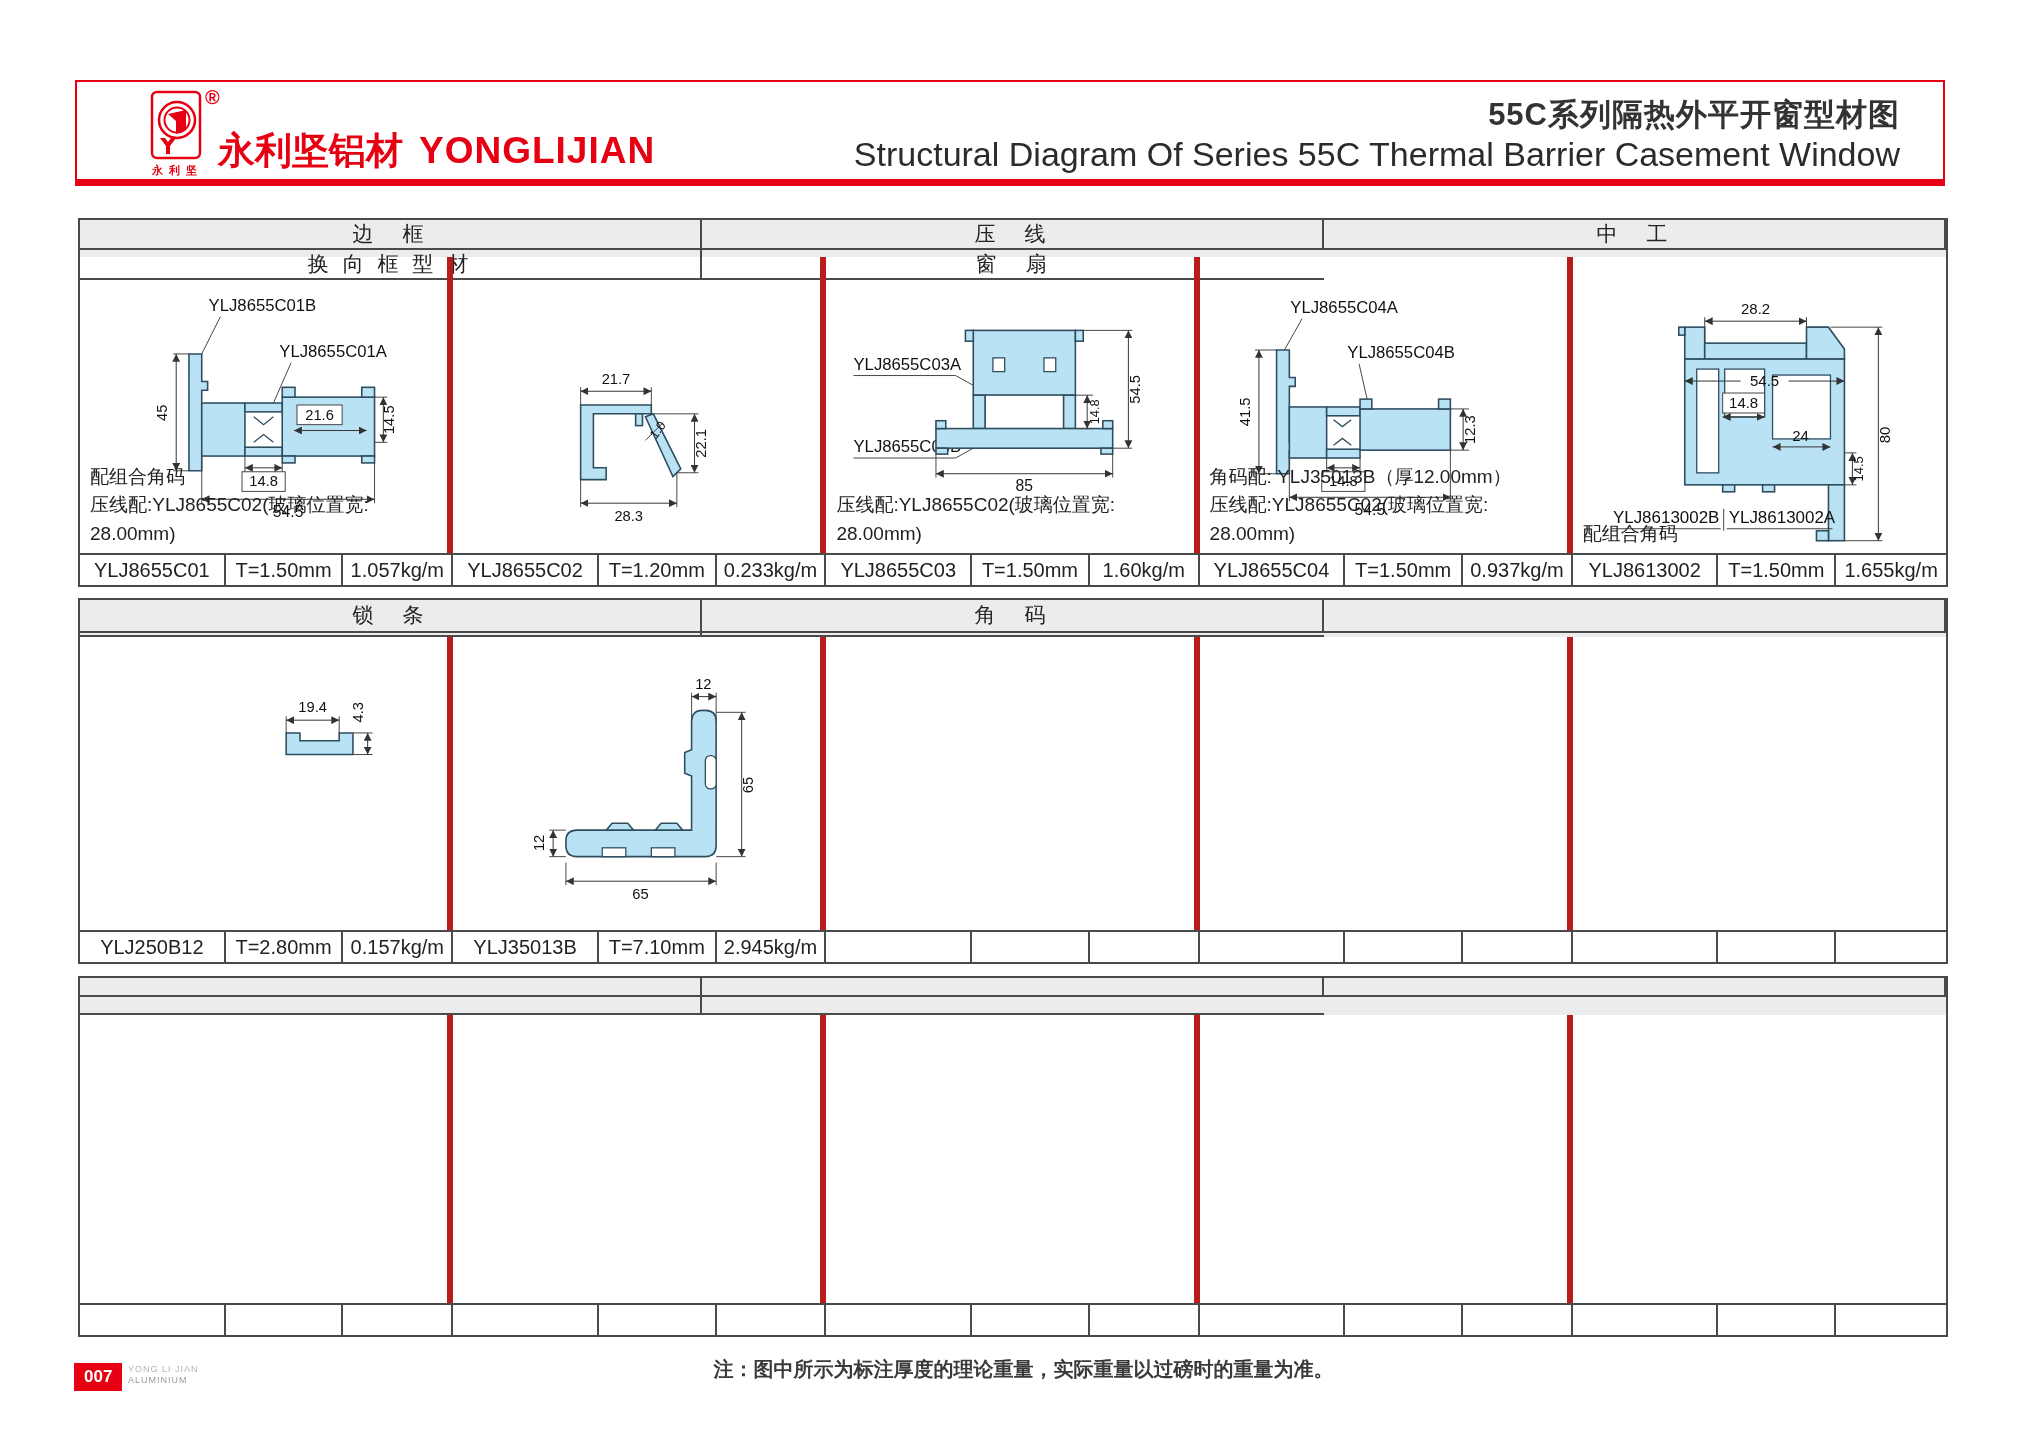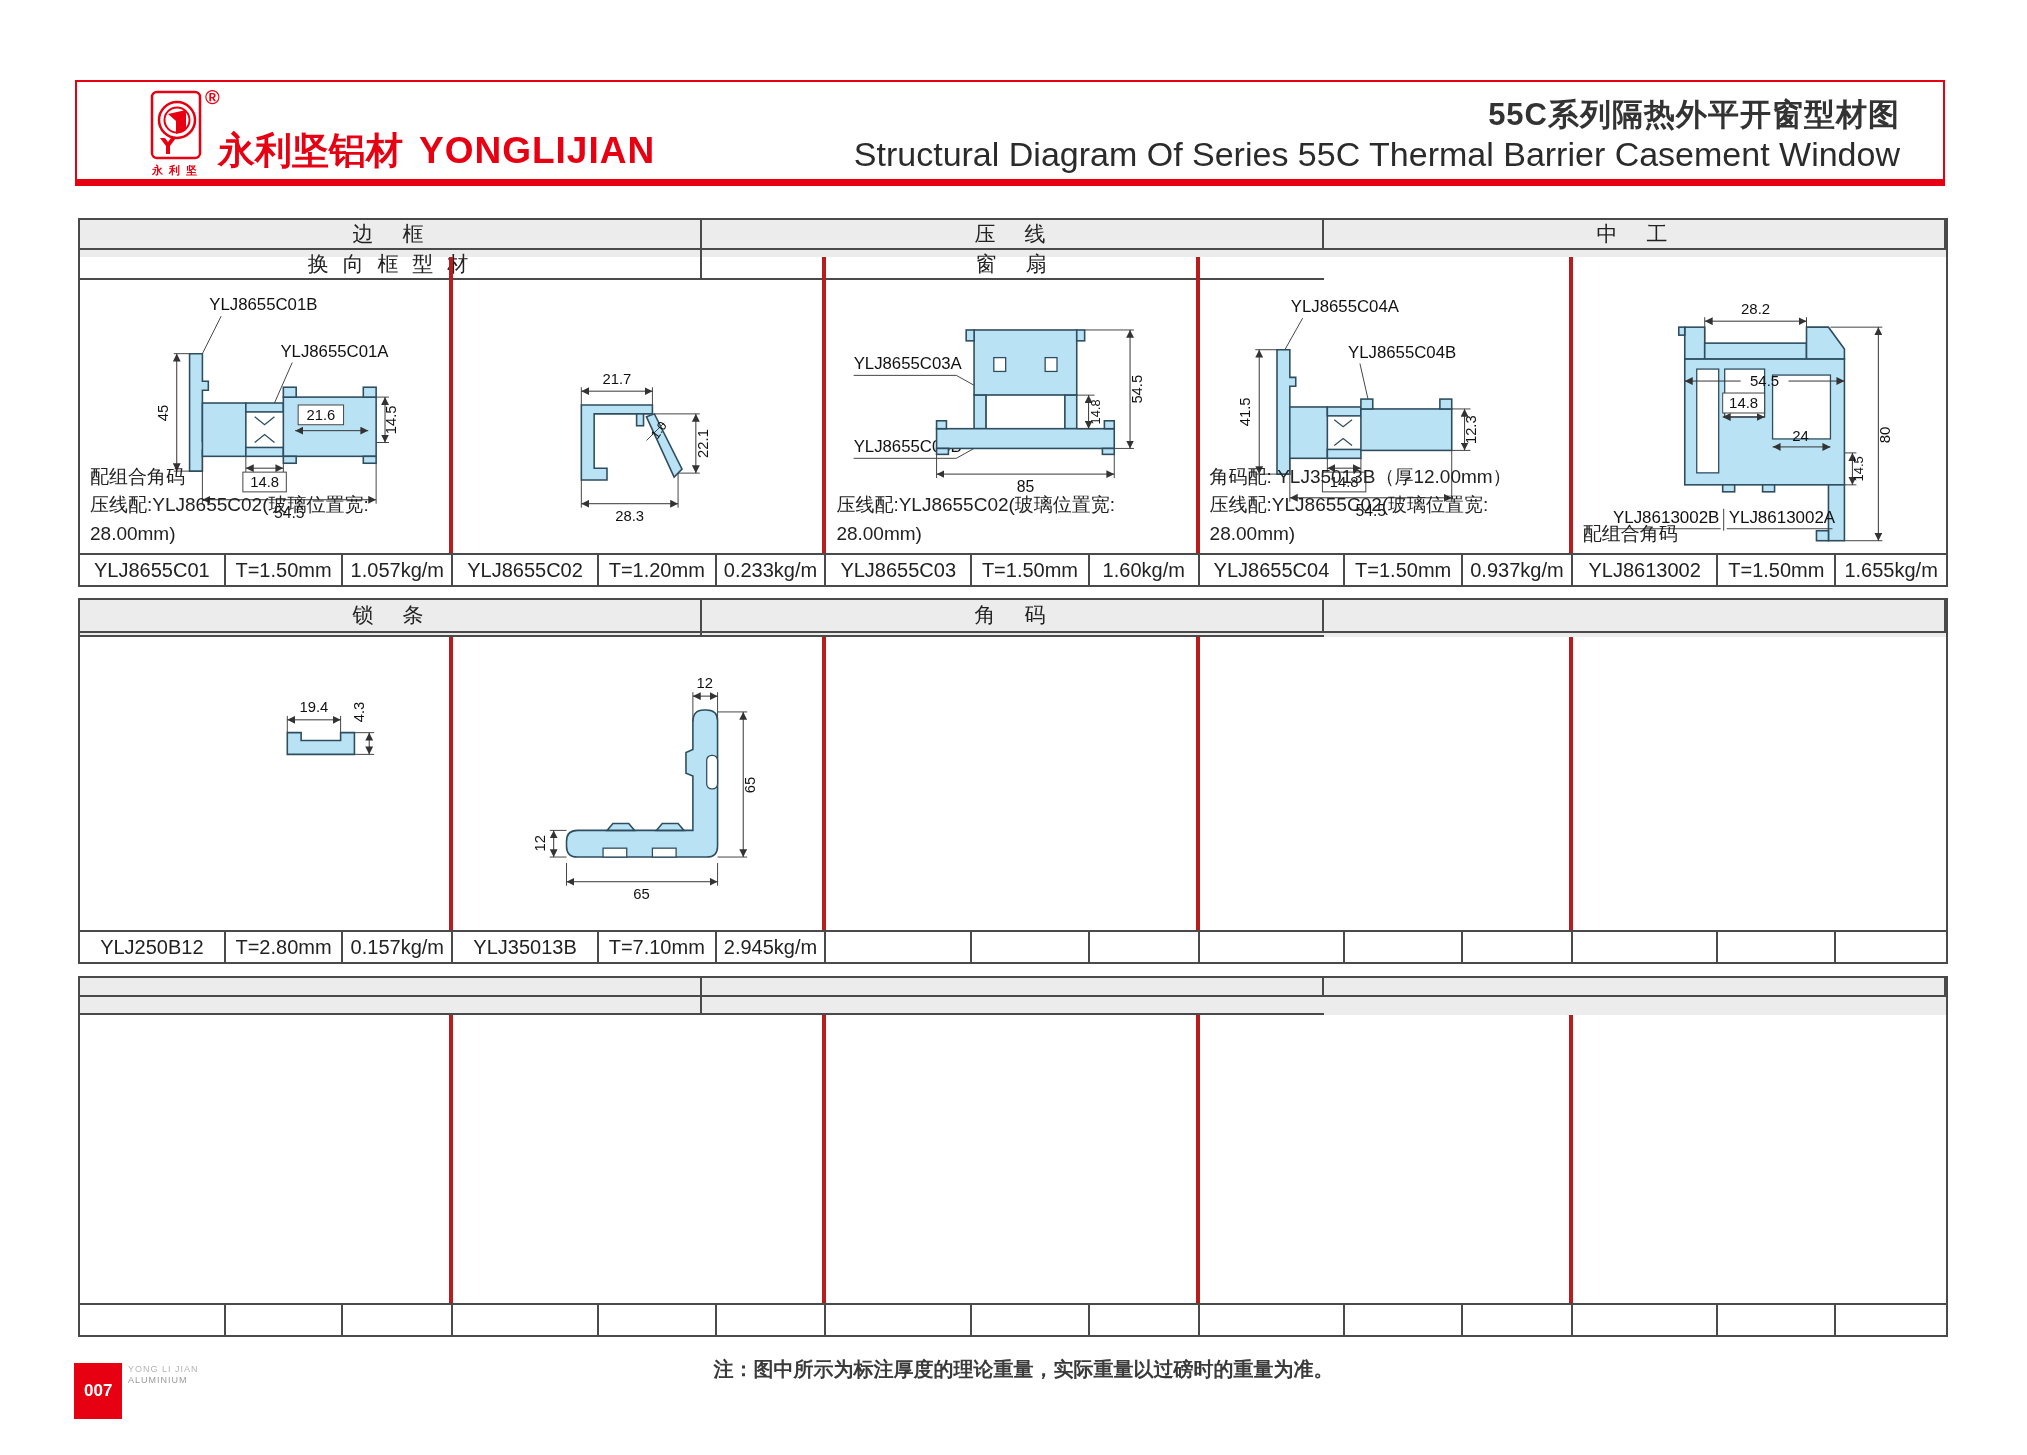--- a/index.html
+++ b/index.html
@@ -24,21 +24,21 @@
 
   
   .sec { position:absolute; left:78px; width:1870px; border:2px solid #4a4a4a; background:#fff; }
   .sec-h { display:grid; grid-template-columns:repeat(3,1fr); height:37px;
            background:#ececec; }
   .sec-h > div { border-right:2px solid #4a4a4a; border-bottom:2px solid #4a4a4a;
                  display:flex; align-items:center; justify-content:center;
                  font-size:21px; color:#222; letter-spacing:4px; }
   .sec-h > div:last-child { border-right:none; }
   .sec-b { display:grid; grid-template-columns:repeat(5,1fr); }
-  .sec-b > .cell { position:relative; border-right:4px solid #b91c1c; overflow:hidden; }
+  .sec-b > .cell { position:relative; border-right:6px solid #b91c1c; overflow:hidden; }
   .sec-b > .cell:last-child { border-right:none; }
   .s1 .sec-b > .cell { height:296px; }
   .s2 .sec-b > .cell { height:293px; }
   .s3 .sec-b > .cell { height:288px; }
   .sec-d { display:grid; grid-template-columns:repeat(5,146fr 118fr 110fr); height:32px;
            border-top:2px solid #4a4a4a; }
   .sec-d > div { border-right:2px solid #4a4a4a; display:flex; align-items:center;
                  justify-content:center; font-size:20px; color:#222; white-space:nowrap; }
   .sec-d > div:last-child { border-right:none; }
   .diag { width:100%; height:100%; display:block; }
@@ -53,21 +53,21 @@
   .ext { stroke:#444; stroke-width:1; fill:none; }
   .box { fill:#fff; stroke:#444; stroke-width:1; }
   .dt  { font-size:15px; fill:#111; text-anchor:middle; }
   .dts { font-size:13px; fill:#111; text-anchor:middle; }
   .lbl { font-size:17px; fill:#111; }
 
   
   .note { position:absolute; left:0; top:1356px; width:2027px; text-align:center;
           font-size:20px; font-weight:bold; color:#3a3a3a;padding-left:20px; }
   .badge { position:absolute; left:74px; top:1363px; background:#e60012; color:#fff;
-           font-size:17px; font-weight:bold; padding:18px 10px; }
+           font-size:17px; font-weight:bold; padding:4px 10px; }
   .badge-brand { position:absolute; left:128px; top:1364px; font-size:9px; line-height:11px;
                  color:#b5b5b5; letter-spacing:1px; }
   .badge-brand .b2 { font-weight:normal; color:#9a9a9a; }
 </style>
 </head>
 <body>
 
 <svg width="0" height="0" style="position:absolute">
   <defs>
     <marker id="arr" viewBox="0 0 8 8" refX="8" refY="4" markerWidth="8" markerHeight="8" orient="auto-start-reverse">

